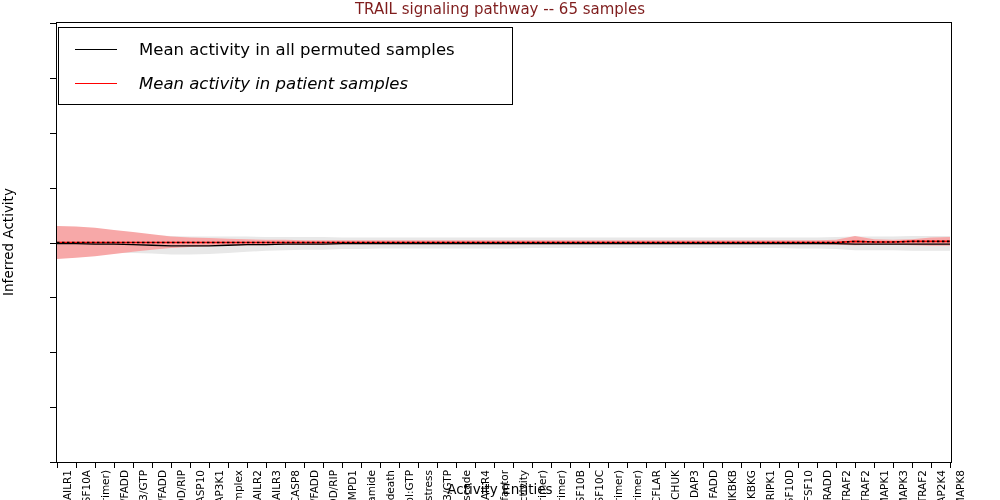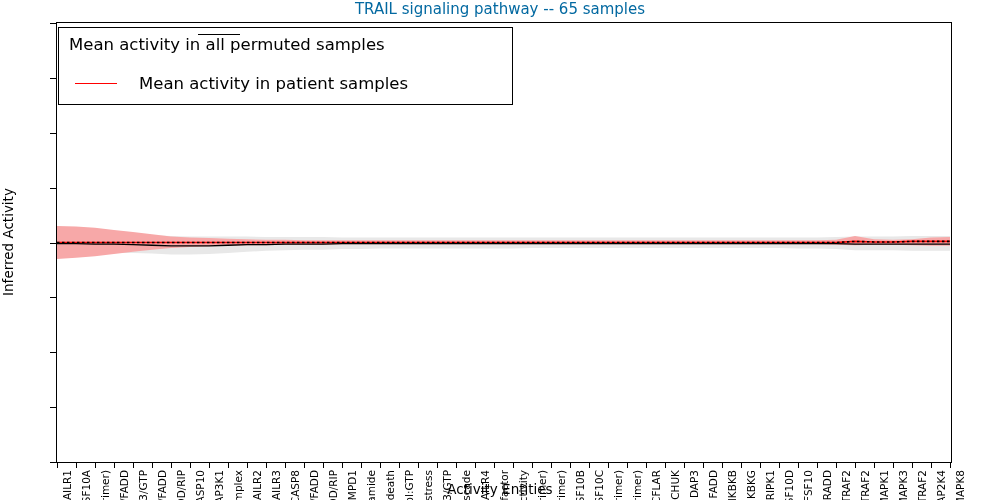--- a/index.html
+++ b/index.html
@@ -15,21 +15,21 @@
     font-family: "DejaVu Sans", sans-serif;
     overflow: hidden;
   }
   #chart-title {
     position: absolute;
     left: 0;
     top: 0px;
     width: 1000px;
     text-align: center;
     font-size: 15px;
-    color: #0369a1;
+    color: #7f1d1d;
     white-space: nowrap;
   }
   #plot-area {
     position: absolute;
     left: 56px;
     top: 22px;
     width: 896px;
     height: 441px;
     border: 1px solid #000000;
     box-sizing: border-box;
@@ -101,22 +101,22 @@
     background: #ffffff;
     box-sizing: border-box;
   }
   .legend-row {
     position: absolute;
     left: 10px;
     height: 30px;
     display: flex;
     align-items: center;
   }
-  .legend-row.r0 { top: 6px; flex-direction: column; }
-  .legend-row.r1 { top: 40px; }
+  .legend-row.r0 { top: 6px; }
+  .legend-row.r1 { top: 40px; font-style: italic; }
   .legend-swatch {
     width: 42px;
     height: 0px;
     border-top-width: 1.6px;
     border-top-style: solid;
     margin-right: 22px;
     margin-left: 6px;
   }
   .legend-text {
     font-size: 16.5px;

